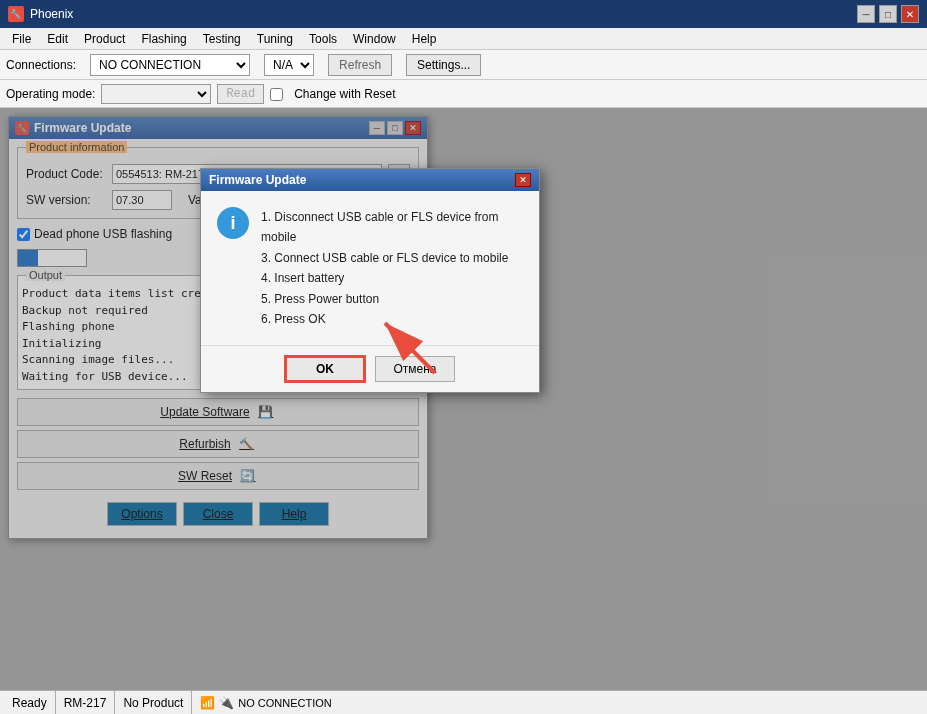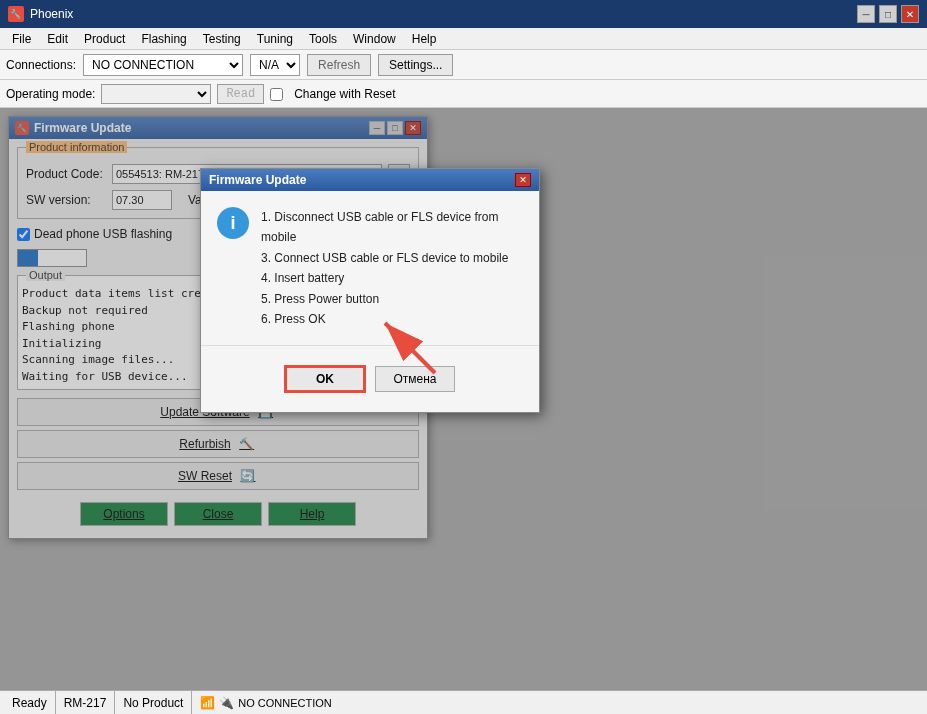--- a/index.html
+++ b/index.html
@@ -76,21 +76,21 @@
       font-size: 12px;
     }
 
     
     .toolbar {
       background: #f5f5f5;
       border-bottom: 1px solid #ccc;
       padding: 4px 6px;
       display: flex;
       align-items: center;
-      gap: 7px;
+      gap: 14px;
       height: 30px;
     }
     .toolbar-label {
       font-size: 12px;
       color: #000;
     }
     .toolbar select, .toolbar input[type="text"] {
       font-size: 12px;
       height: 22px;
       border: 1px solid #999;
@@ -339,24 +339,24 @@
       align-items: center;
       justify-content: center;
     }
     .fw-bottom-btns {
       display: flex;
       gap: 6px;
       justify-content: center;
       padding: 4px 0;
     }
     .fw-bottom-btn {
-      width: 88px;
+      width: 70px;
       height: 24px;
       border: 1px solid #aaa;
-      background: #15803d;
+      background: #0369a1;
       font-size: 12px;
       cursor: pointer;
       text-decoration: underline;
     }
 
     
     .dialog-overlay {
       position: absolute;
       top: 0; left: 0; right: 0; bottom: 0;
       background: rgba(100,100,100,0.3);
@@ -422,21 +422,21 @@
     }
     .dialog-instructions {
       font-size: 12px;
       line-height: 1.7;
       color: #222;
     }
     .dialog-footer {
       display: flex;
       justify-content: center;
       gap: 10px;
-      padding: 20px;
+      padding: 10px;
       border-top: 1px solid #ddd;
     }
     .dialog-ok-btn {
       width: 80px;
       height: 26px;
       background: #e8e8e8;
       border: 2px solid #e74c3c;
       font-size: 12px;
       cursor: pointer;
       font-weight: bold;

